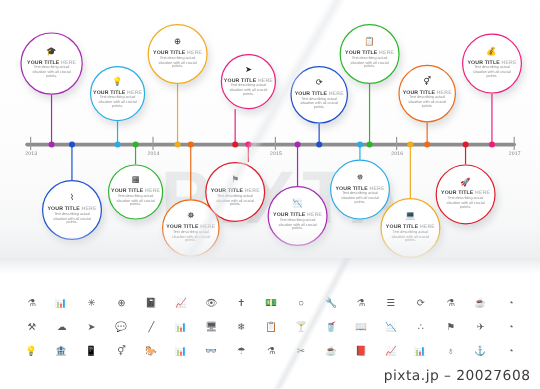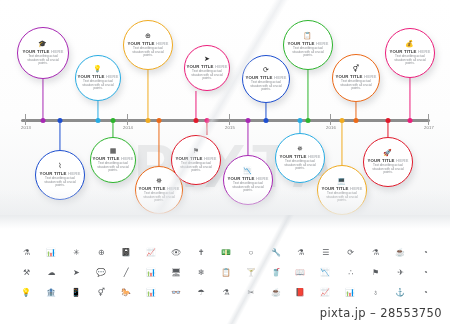--- a/index.html
+++ b/index.html
@@ -298,16 +298,16 @@
         <div class="ic">✂</div>
         <div class="ic">☕</div>
         <div class="ic">📕</div>
         <div class="ic">📈</div>
         <div class="ic">📊</div>
         <div class="ic">♁</div>
         <div class="ic">⚓</div>
         <div class="ic">◔</div>
       </div>
     <div class="wm-diag"></div>
-    <div class="wm2">pixta.jp – 28553750</div>
+    <div class="wm2">pixta.jp – 20027608</div>
   </div>
 
 </div>
 
 </body></html>

